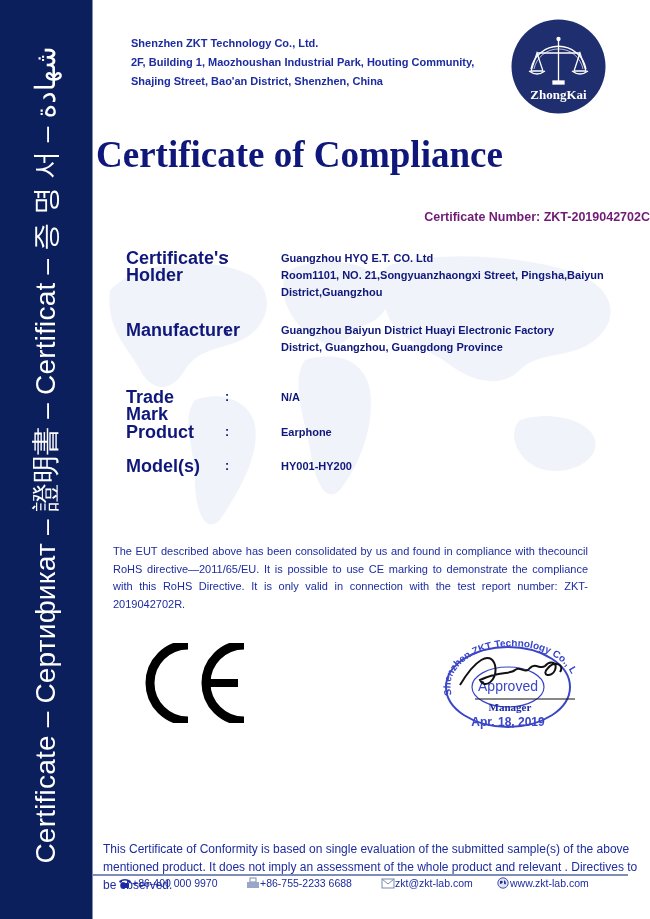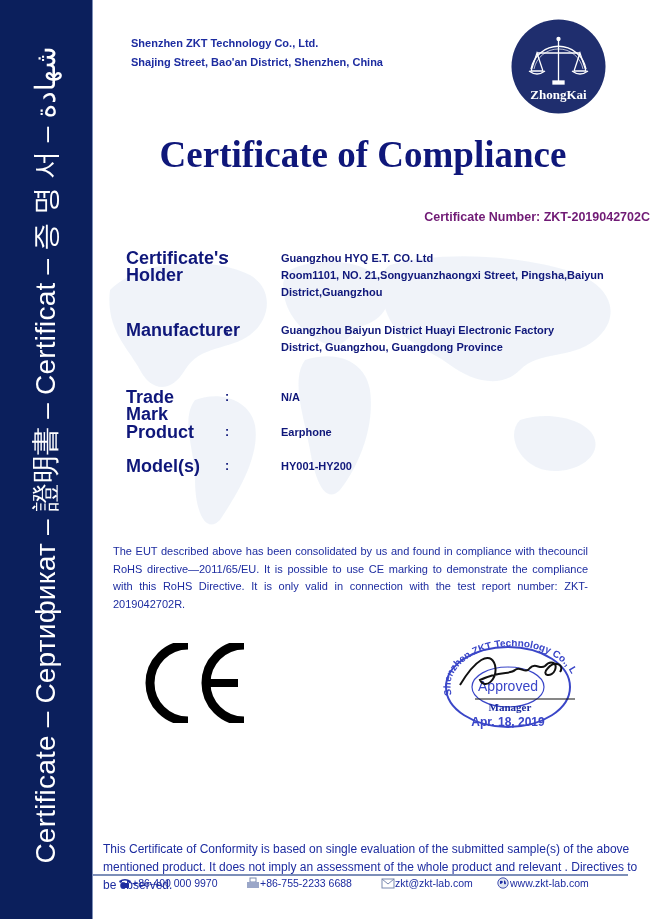--- a/index.html
+++ b/index.html
@@ -25,21 +25,21 @@
     .worldmap {
       position: absolute; left: 100px; top: 250px; width: 540px; height: 290px;
       opacity: 0.55; pointer-events: none;
     }
 
     .company { position: absolute; left: 131px; top: 34px; font-weight: bold; font-size: 11px; line-height: 19px; color: #1d2ca0; }
 
     .logo { position: absolute; left: 511px; top: 19px; width: 95px; height: 95px; }
 
     .title {
-      position: absolute; left: 88px; width: 550px; top: 133px; text-align: center;
+      position: absolute; left: 96px; width: 550px; top: 133px; text-align: left;
       font-family: "Liberation Serif", serif; font-weight: bold; font-size: 37px; color: #0f177a;
     }
     .cert-number {
       position: absolute; left: 100px; width: 550px; top: 210px; text-align: right;
       font-weight: bold; font-size: 12.5px; color: #701a75;
     }
 
     .fields { position: absolute; left: 126px; top: 250px; width: 480px; }
     .field { position: absolute; left: 0; width: 480px; }
     .field-label { position: absolute; left: 0; width: 95px; font-weight: bold; font-size: 18px; line-height: 17px; color: #0f177a; }
@@ -78,20 +78,21 @@
     <path d="M95 150 C120 140 150 150 155 175 C160 205 140 240 120 270 C105 285 95 260 95 230 C95 200 80 170 95 150Z"></path>
     <path d="M190 20 C220 5 270 10 285 35 C295 55 280 70 265 75 C250 80 245 100 230 95 C210 90 190 70 185 50 C182 35 182 28 190 20Z"></path>
     <path d="M205 110 C235 100 265 110 270 140 C275 175 260 215 240 240 C225 255 215 230 210 200 C205 170 190 130 205 110Z"></path>
     <path d="M290 15 C340 0 430 5 480 25 C515 40 520 70 495 90 C470 110 440 100 420 120 C400 140 370 130 350 115 C330 100 300 90 290 70 C280 50 275 25 290 15Z"></path>
     <path d="M420 170 C450 160 490 170 495 190 C500 210 470 225 445 220 C420 215 405 185 420 170Z"></path>
   </g>
 </svg>
 
 <div class="company">
   <div>Shenzhen ZKT Technology Co., Ltd.</div>
+  <div>2F, Building 1, Maozhoushan Industrial Park, Houting Community,</div>
   <div>Shajing Street, Bao'an District, Shenzhen, China</div>
 </div>
 
 <svg class="logo" viewBox="0 0 95 95">
   <circle cx="47.5" cy="47.5" r="47" fill="#1f2e6e"></circle>
   <g stroke="#ffffff" fill="none" stroke-width="1.3">
     <path d="M20 50 A28 28 0 0 1 75 50"></path>
     <path d="M23 50 A25 25 0 0 1 72 50" stroke-width="0.7"></path>
     <line x1="47.5" y1="20" x2="47.5" y2="64"></line>
     <line x1="26" y1="34" x2="69" y2="34"></line>

